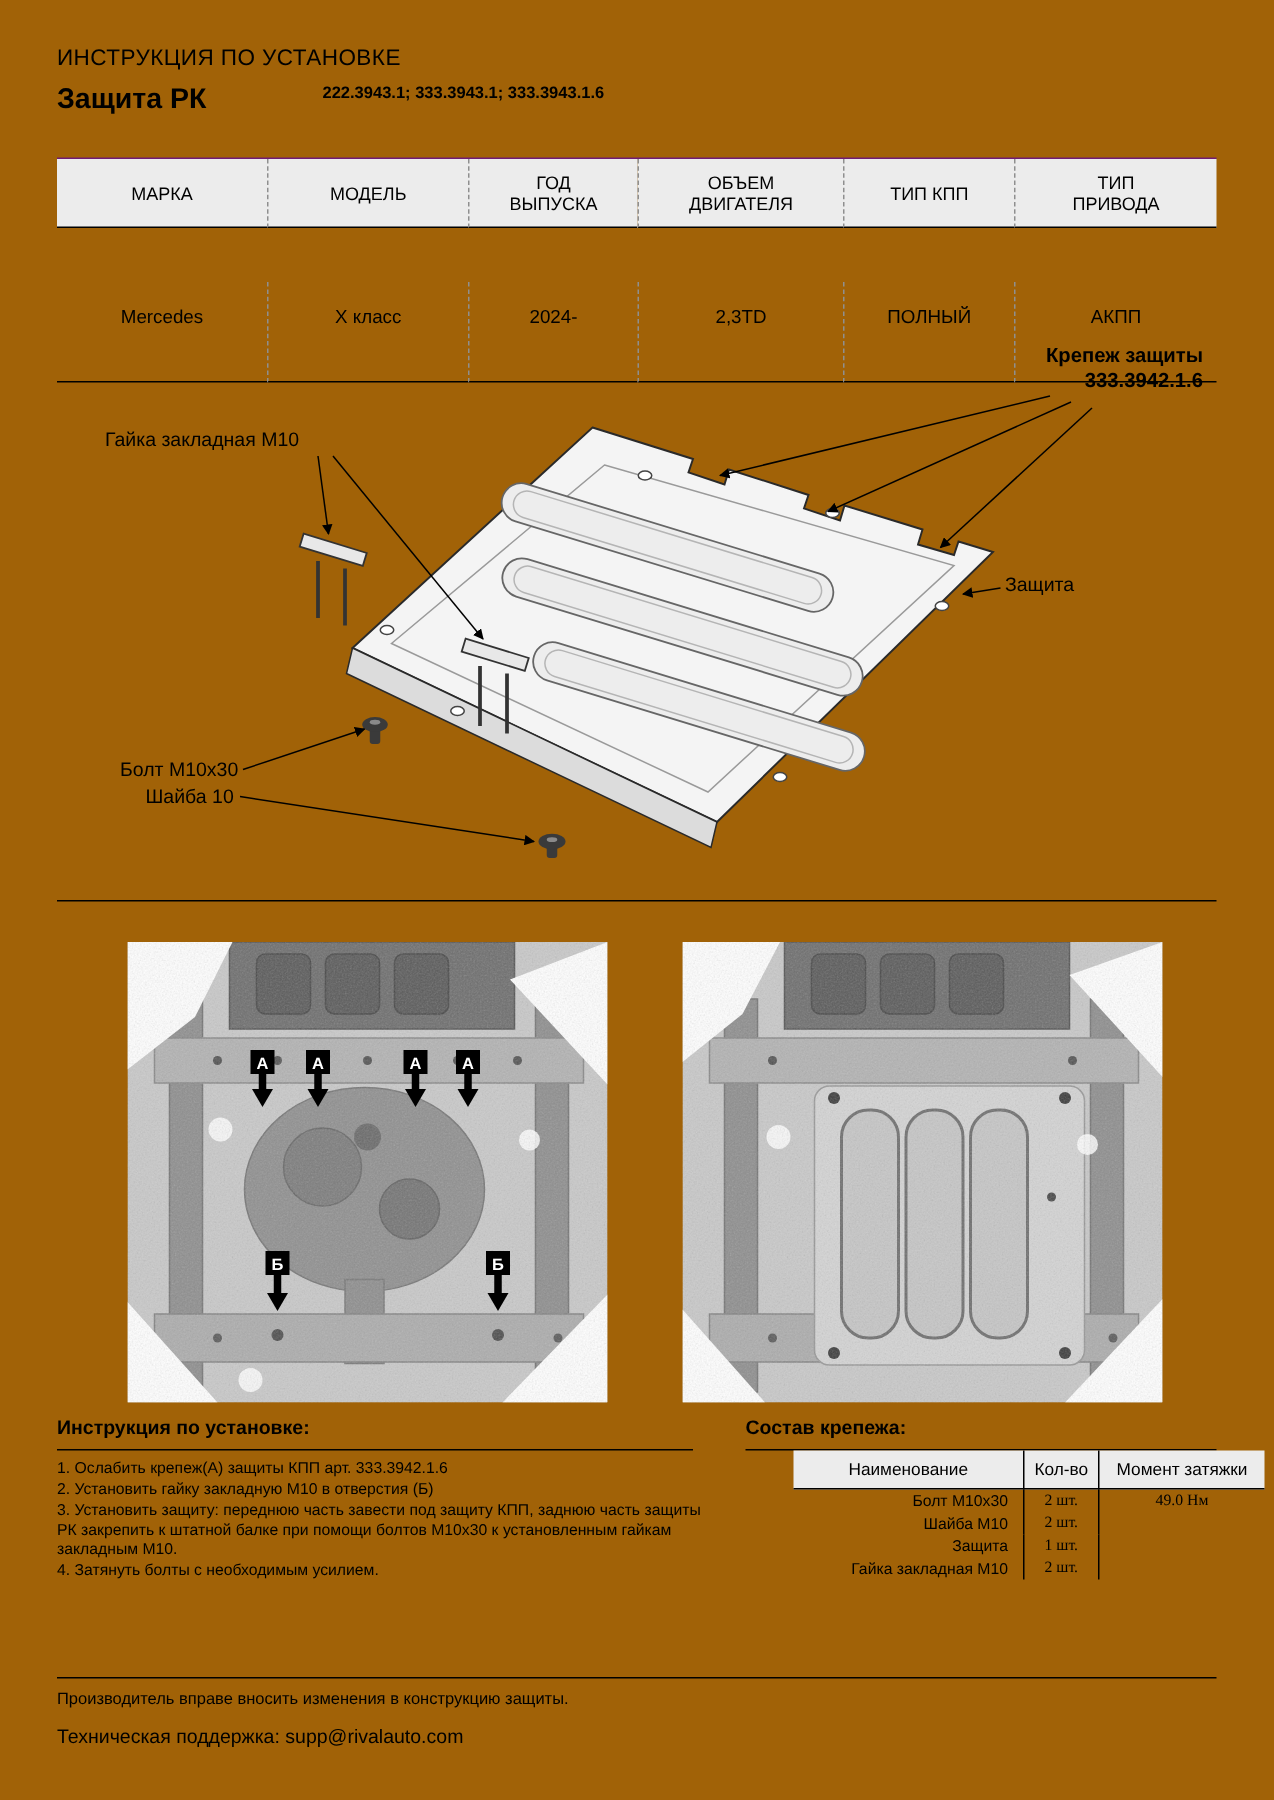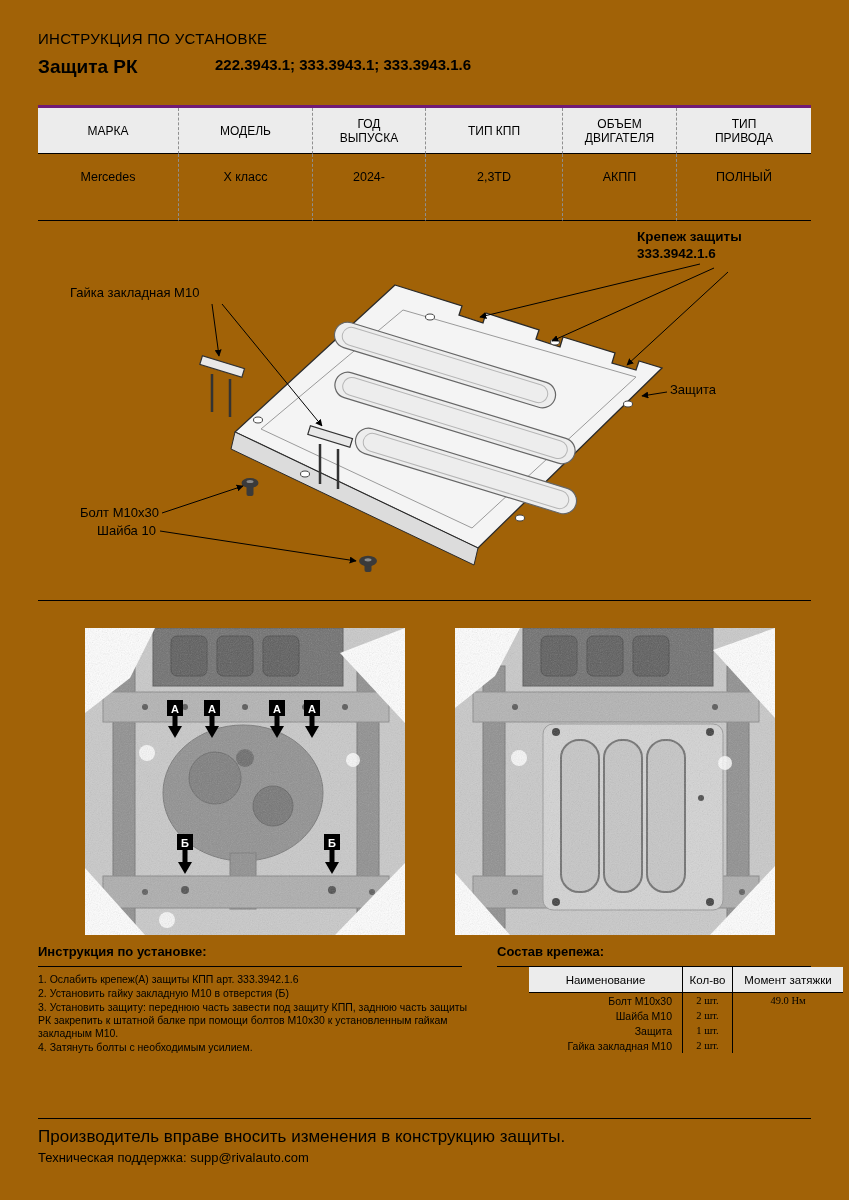--- a/index.html
+++ b/index.html
@@ -6,39 +6,39 @@
   .page {
     position:relative; width:849px; height:1200px; background:#a16207;
     font-family:"Liberation Sans", sans-serif; color:#000; overflow:hidden;
   }
   .abs { position:absolute; }
   .rule { position:absolute; height:0; border-top:1px solid #000; }
 
   
   .doc-title { left:38px; top:30px; font-size:15px; letter-spacing:.3px; }
   .product   { left:38px; top:56px; font-size:19px; font-weight:bold; }
-  .partnums  { left:215px; top:56px; font-size:15px; font-weight:bold; }
-
-  
-  .spec-table { left:38px; top:105px; width:773px; border-top:3px solid #701a75; }
+  .partnums  { left:215px; top:56px; font-size:11px; font-weight:bold; }
+
+  
+  .spec-table { left:38px; top:105px; width:773px; border-top:1px solid #701a75; }
   .spec-head, .spec-row { display:grid; grid-template-columns:140px 134px 113px 137px 114px 135px; }
   .sh {
     background:#ececec; border-bottom:1px solid #000; height:45px;
     display:flex; align-items:center; justify-content:center; text-align:center;
     font-size:12px; white-space:pre-line; line-height:14px;
   }
   .sd {
     height:67px; border-bottom:1px solid #000; display:flex; justify-content:center;
-    align-items:flex-start; padding-top:16px; box-sizing:border-box; font-size:12.5px;
+    align-items:flex-start; padding-top:16px; box-sizing:border-box; font-size:12.5px;margin-top:36px;
   }
   .sh:not(:first-child), .sd:not(:first-child) { border-left:1px dashed #8f8f8f; }
 
   
   .lbl { position:absolute; font-size:13px; }
-  .lbl-kit { left:637px; top:228px; width:165px; text-align:left; font-weight:bold; font-size:13.5px; line-height:17px; }
+  .lbl-kit { left:637px; top:228px; width:165px; text-align:right; font-weight:bold; font-size:13.5px; line-height:17px; }
   .lbl-nut { left:70px; top:285px; }
   .lbl-shield { left:670px; top:382px; }
   .lbl-bolt { left:80px; top:505px; }
   .lbl-washer { left:97px; top:523px; }
 
   .diagram-svg { position:absolute; left:0; top:222px; }
 
   .photo { position:absolute; width:320px; height:307px; top:628px; }
   .photo-left { left:85px; }
   .photo-right { left:455px; }
@@ -57,52 +57,52 @@
     background:#ececec; border-bottom:1px solid #000; height:25px; font-size:11.5px;
     display:flex; align-items:center; justify-content:center;
   }
   .hw-head > div:not(:first-child), .hw-row > div:not(:first-child) { border-left:1px solid #000; }
   .hw-row > div { height:15px; display:flex; align-items:center; }
   .hw-name { justify-content:flex-end; padding-right:10px; box-sizing:border-box; }
   .hw-qty, .hw-torque { justify-content:center;font-family:Liberation Serif, serif; }
 
   
   .footer-rule { top:1118px; left:38px; width:773px; }
-  .footer-1 { left:38px; top:1127px; font-size:17px; }
+  .footer-1 { left:38px; top:1127px; font-size:11px; }
   .footer-2 { left:38px; top:1150px; font-size:13px; }
   .footer-2 b { font-weight:normal; }
 </style>
 </head>
 <body>
 
 <div class="page">
 
   <div class="abs doc-title">ИНСТРУКЦИЯ ПО УСТАНОВКЕ</div>
   <div class="abs product">Защита РК</div>
   <div class="abs partnums">222.3943.1; 333.3943.1; 333.3943.1.6</div>
 
   <div class="abs spec-table">
     <div class="spec-head">
       <div class="sh">МАРКА</div>
       <div class="sh">МОДЕЛЬ</div>
       <div class="sh">ГОД
 ВЫПУСКА</div>
-      <div class="sh">ТИП КПП</div>
       <div class="sh">ОБЪЕМ
 ДВИГАТЕЛЯ</div>
+      <div class="sh">ТИП КПП</div>
       <div class="sh">ТИП
 ПРИВОДА</div>
     </div>
     <div class="spec-row">
       <div class="sd">Mercedes</div>
       <div class="sd">X класс</div>
       <div class="sd">2024-</div>
       <div class="sd">2,3TD</div>
+      <div class="sd">ПОЛНЫЙ</div>
       <div class="sd">АКПП</div>
-      <div class="sd">ПОЛНЫЙ</div>
     </div>
   </div>
 
   <svg class="diagram-svg" width="849" height="380" viewBox="0 0 849 380">
     <defs>
       <marker id="arr" viewBox="0 0 10 10" refX="9" refY="5" markerWidth="7" markerHeight="7" orient="auto-start-reverse">
         <path d="M0,0 L10,5 L0,10 z" fill="#000"></path>
       </marker>
     </defs>
 

